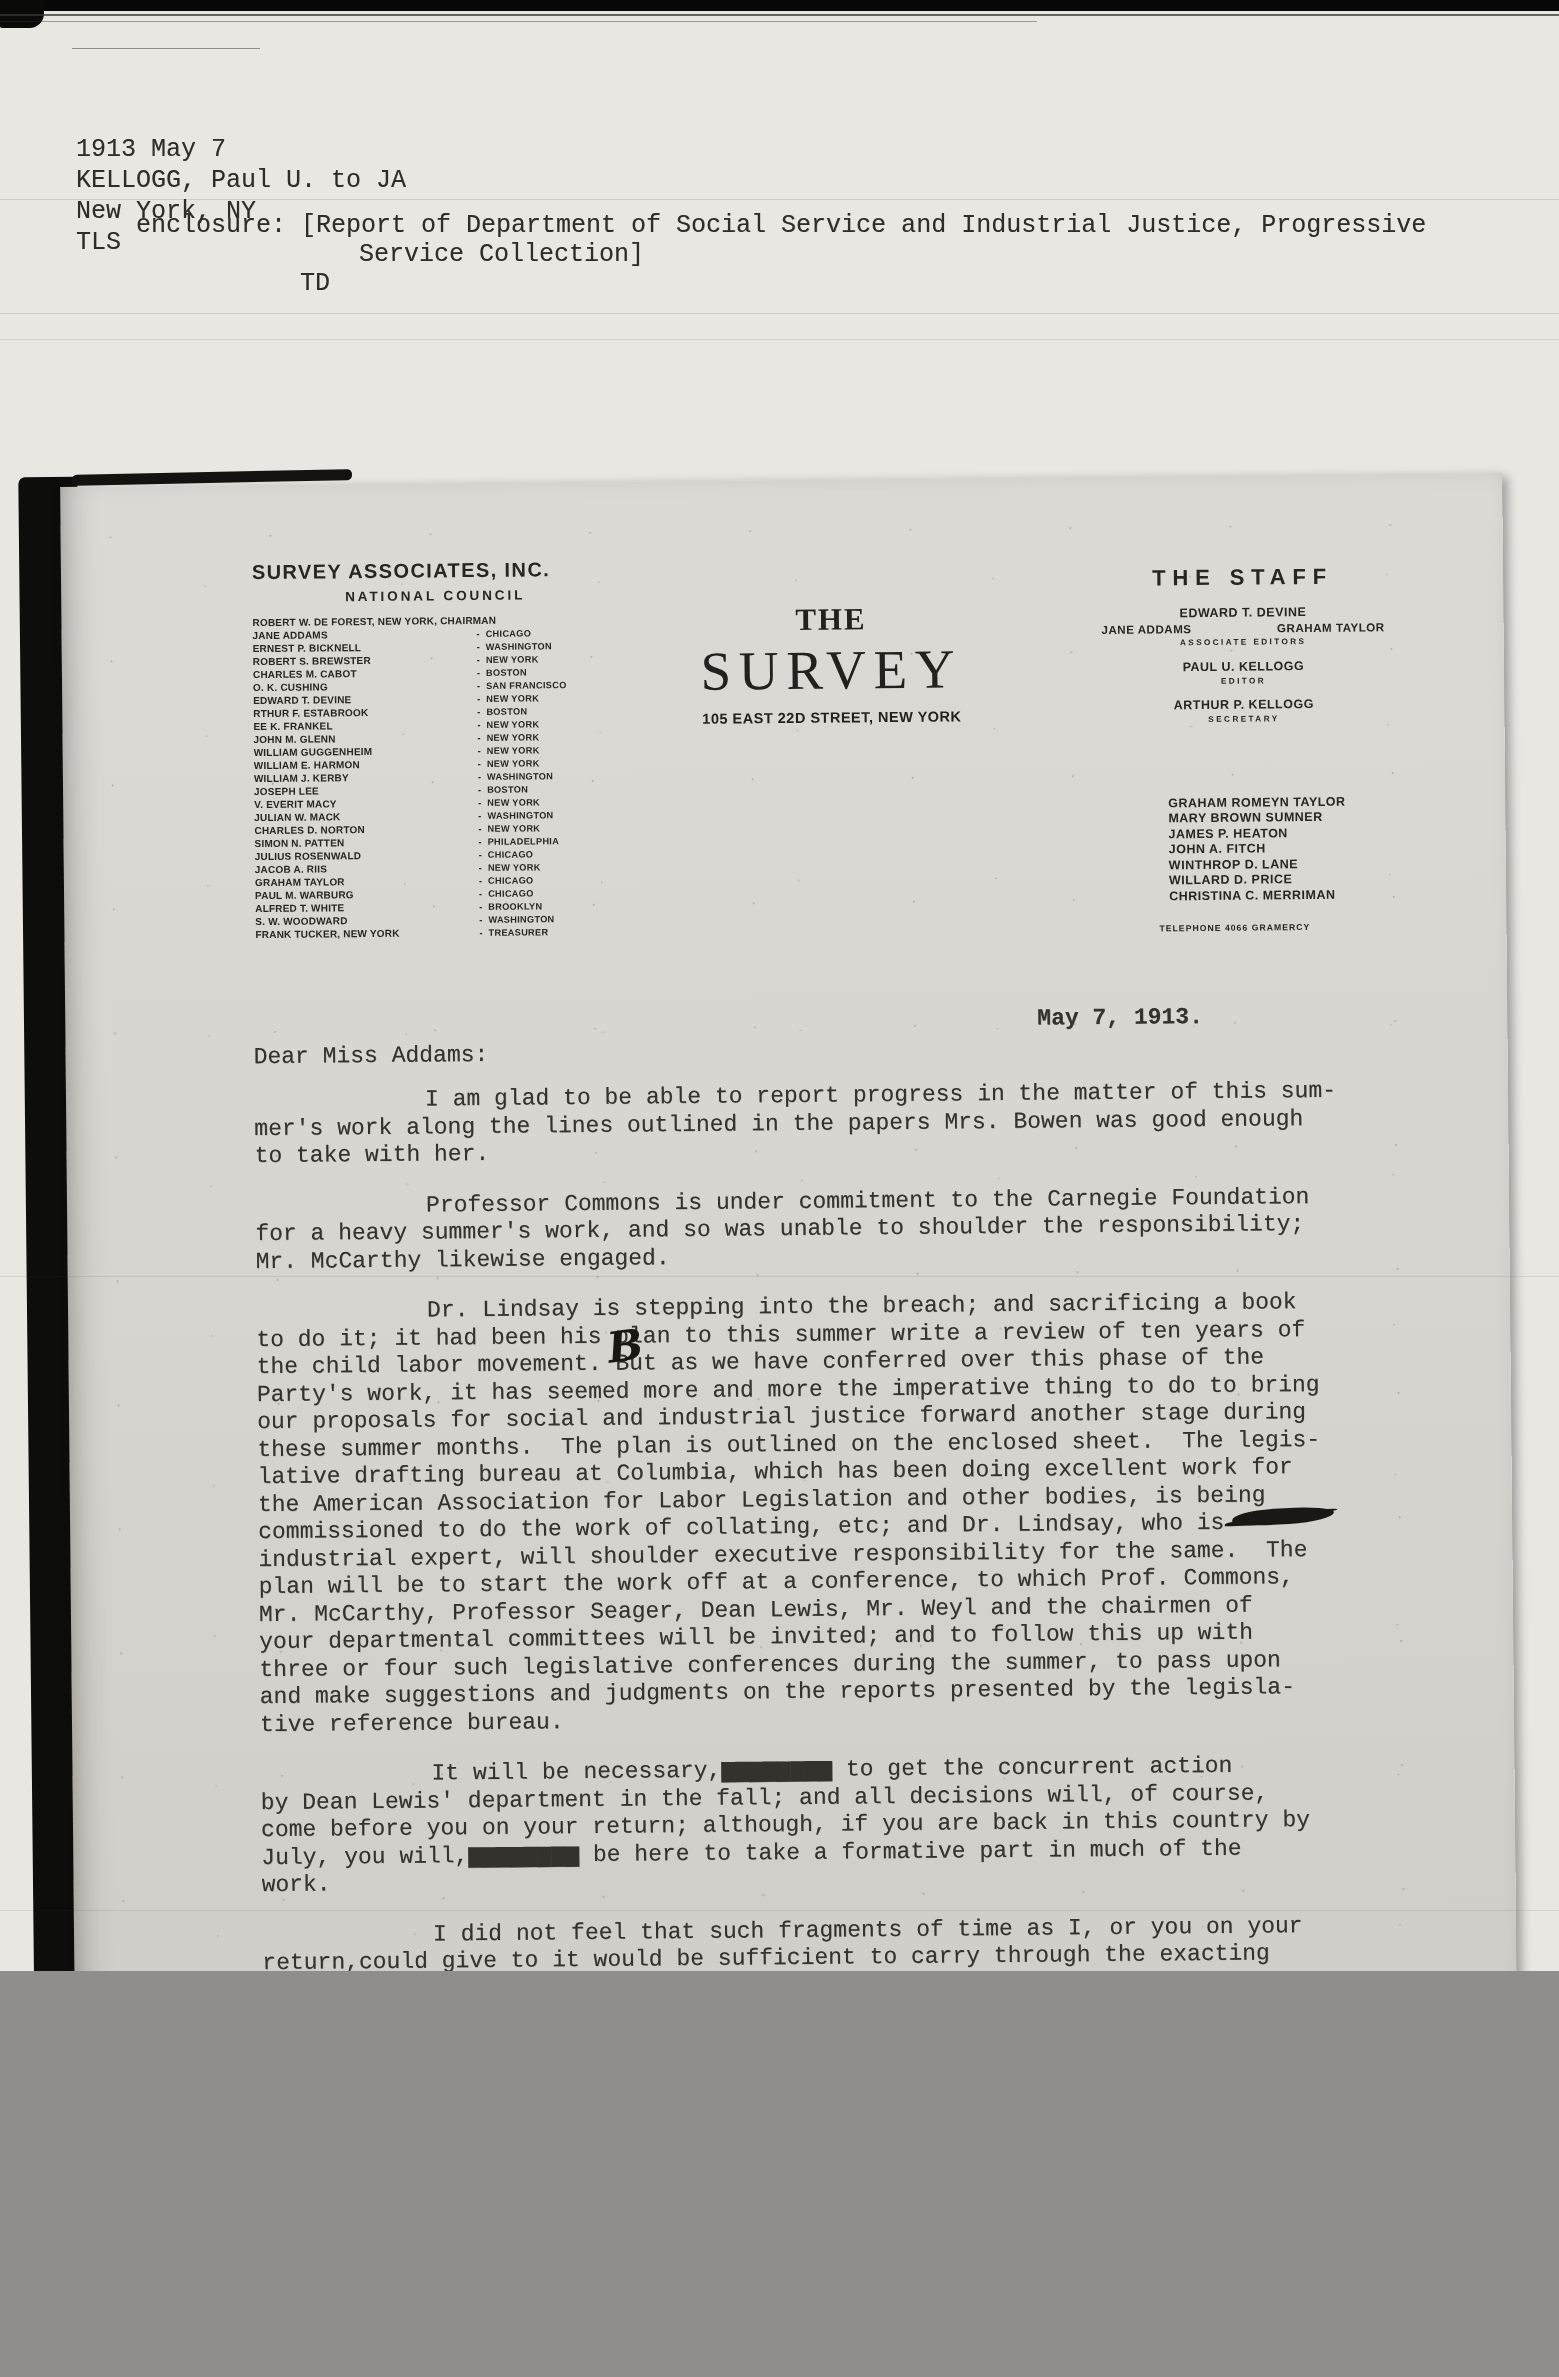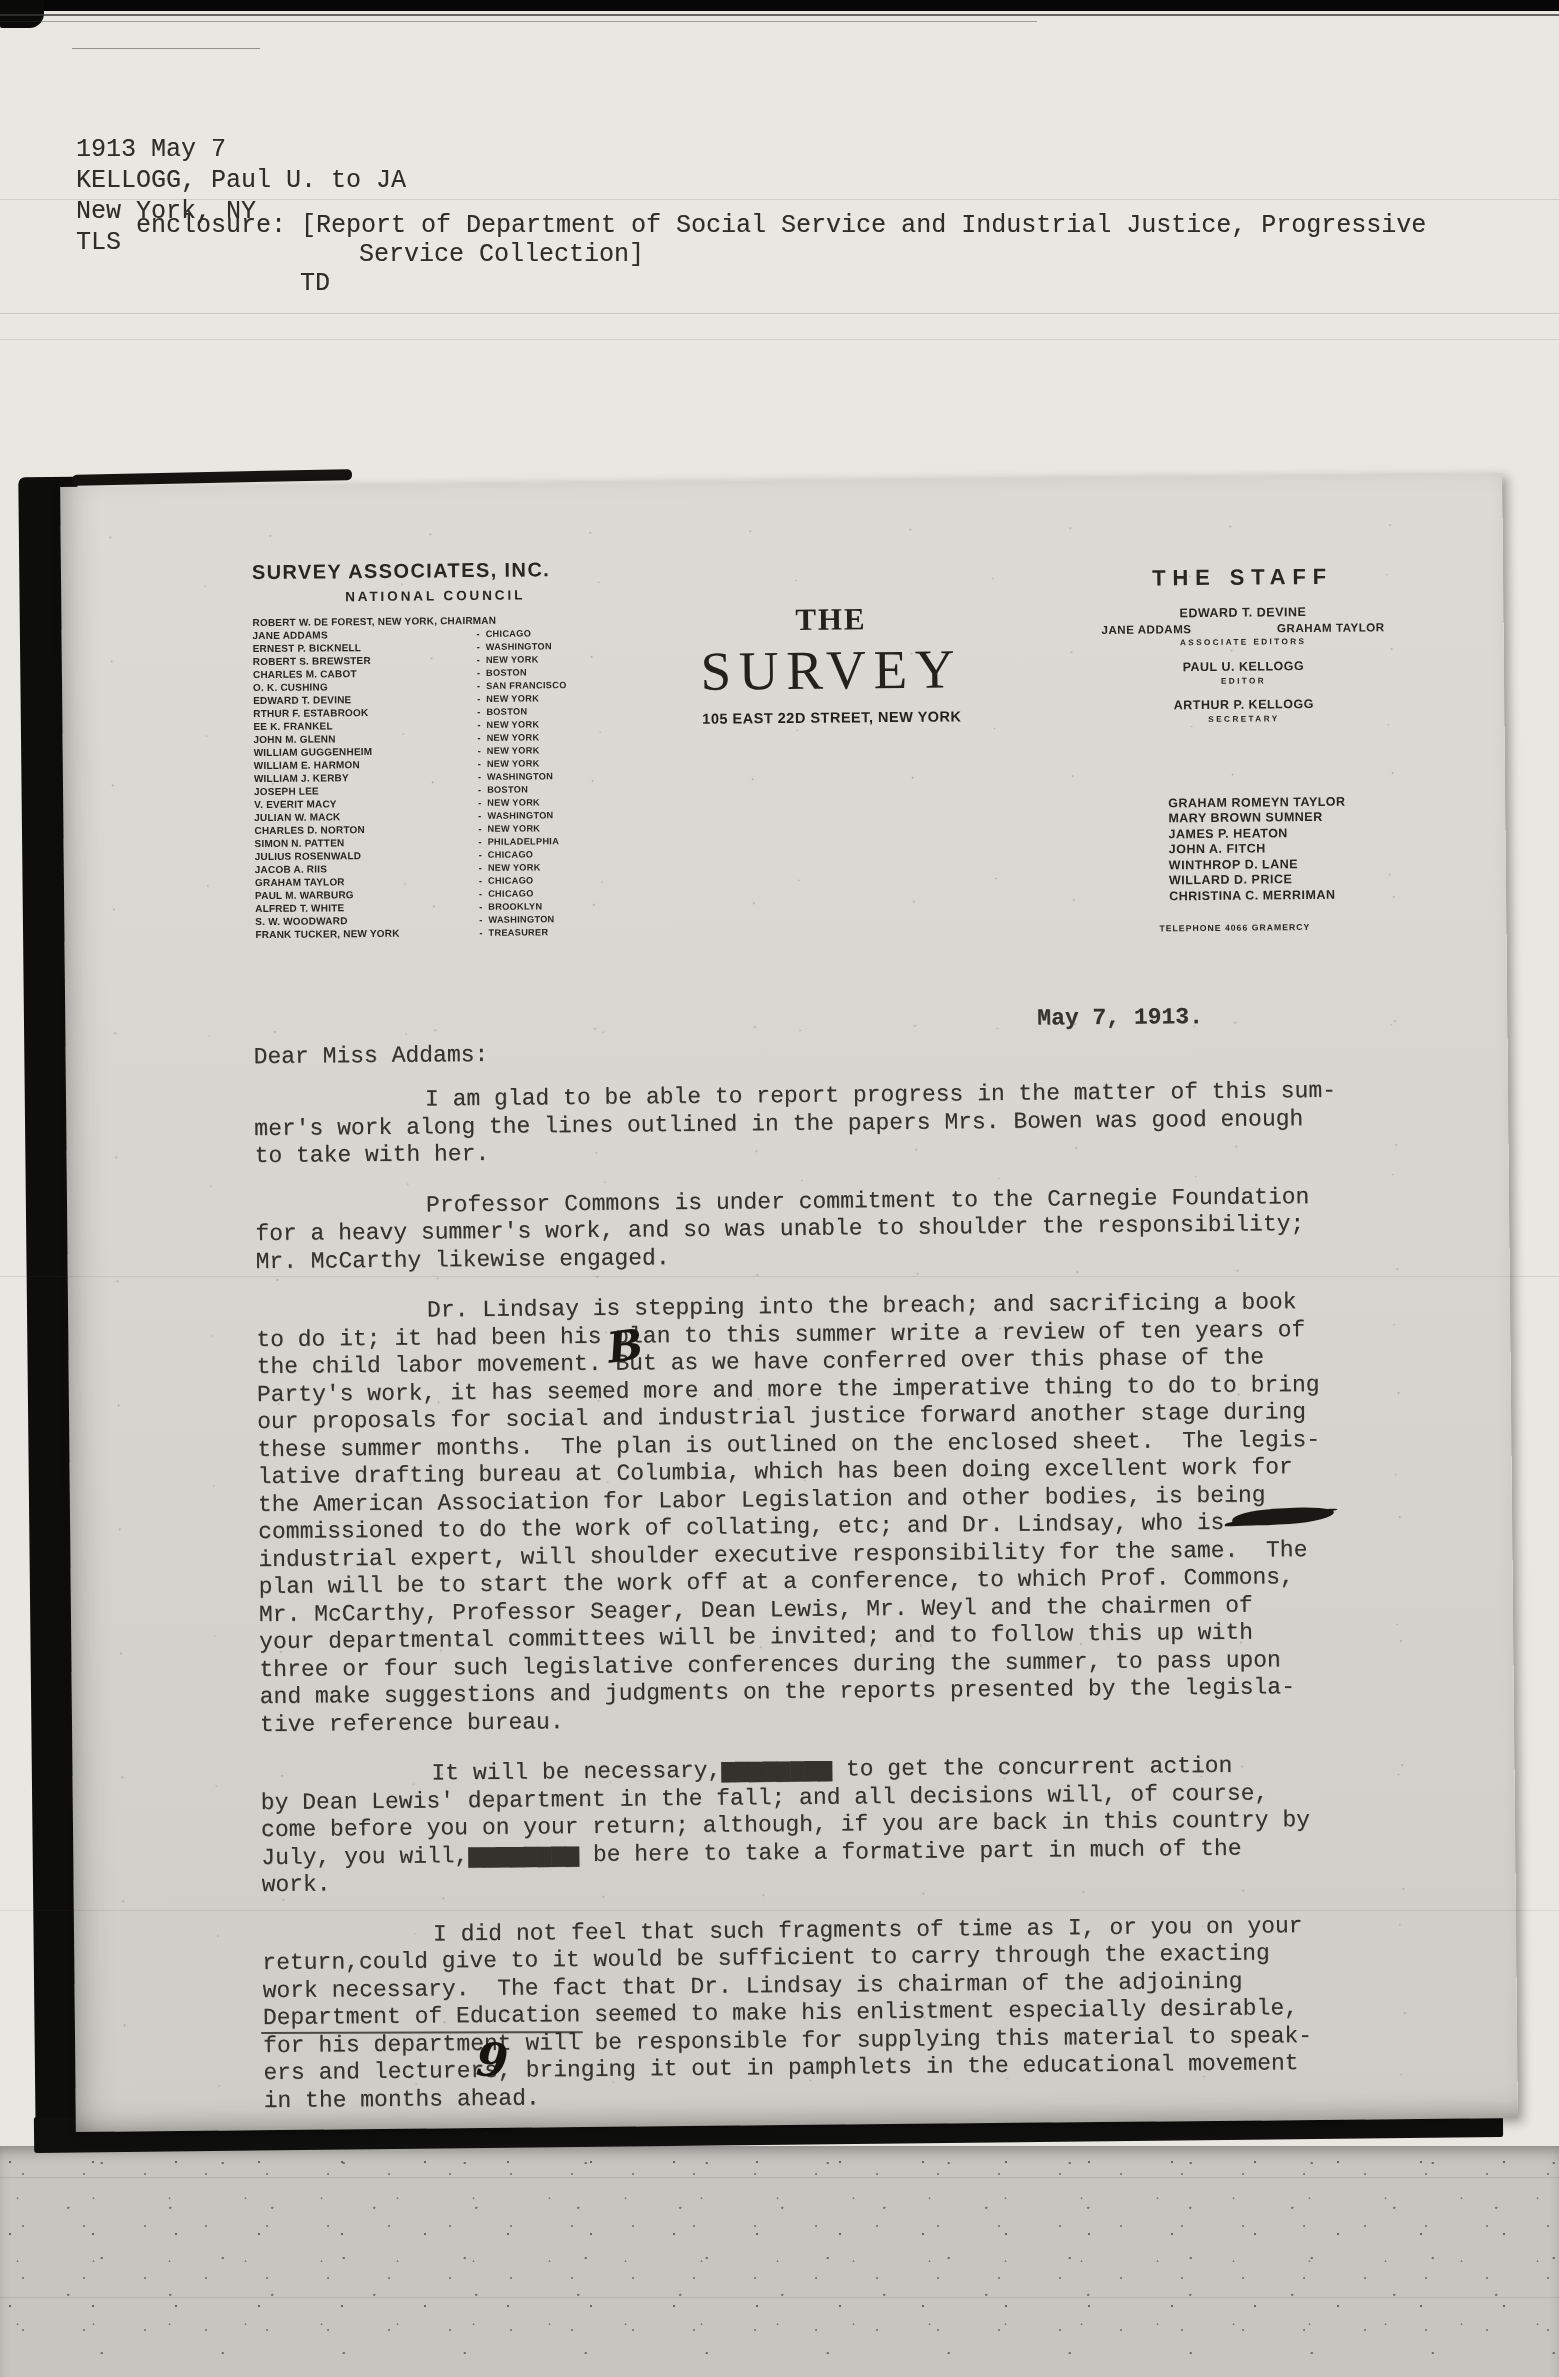--- a/index.html
+++ b/index.html
@@ -1,17 +1,17 @@
 <!DOCTYPE html>
 <html style="font-size:7.7px"><head>
 <meta charset="utf-8">
 <title>Scanned Letter — Kellogg to Addams, May 7 1913</title>
 <style>
   html,body{margin:0;padding:0;background:#8f8e8a;}
-  .page{position:relative;width:1559px;height:2377px;overflow:hidden;background:#e9e7e2;
+  .page{position:relative;width:1559px;height:1971px;overflow:hidden;background:#e9e7e2;
         font-family:"Liberation Mono","DejaVu Sans Mono",monospace;color:#34322d;}
 
   
   .topbar{position:absolute;left:0;top:0;width:1559px;height:10.6px;background:#070707;}
   .corner-blob{position:absolute;left:0;top:0;width:44px;height:28px;background:#0a0a09;border-radius:0 0 14.5px 1.9px;}
   .hline{position:absolute;left:0;width:1559px;height:1px;background:#3a3835;}
   .streak{position:absolute;left:0;width:1559px;height:1.4px;background:#46423c;z-index:6;pointer-events:none;}
 
   
   .arch{position:absolute;font-size:25px;line-height:31px;letter-spacing:0;color:#2f2d28;

